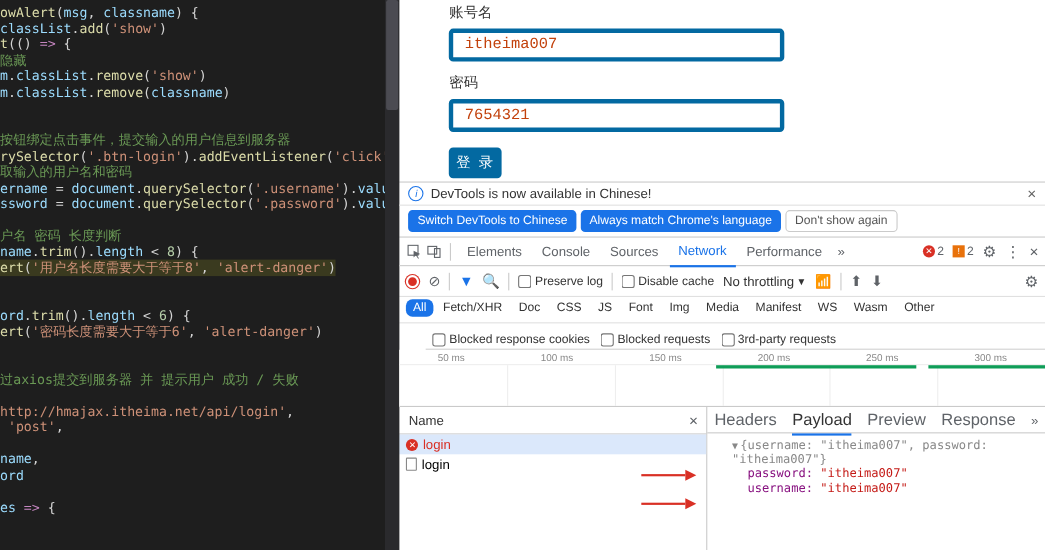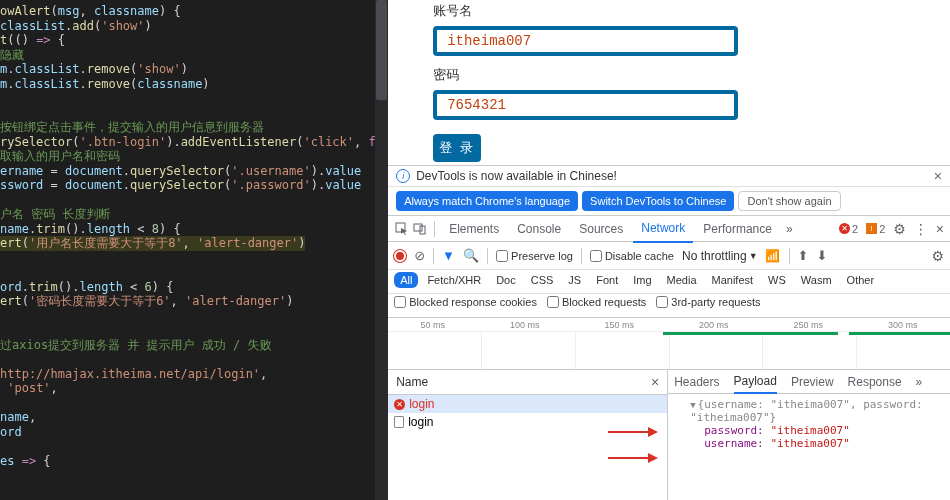--- a/index.html
+++ b/index.html
@@ -62,41 +62,41 @@
 .chk { display: flex; align-items: center; gap: 3px; color: #333; font-size: 11px; }
 .chk input { width: 12px; height: 12px; }
 .throttle { color: #333; font-size: 12px; display: flex; align-items: center; gap: 2px; }
 .wifi-icon { font-size: 12px; color: #5f6368; }
 
 .filter-row { display: flex; align-items: center; padding: 2px 6px; gap: 10px; border-bottom: 1px solid #e0e0e0; height: 24px; }
 .filter-input { width: 100px; height: 18px; border: 1px solid #cacaca; padding: 0 4px; font-size: 11px; color: #999; }
 .type-row { display: flex; align-items: flex-start; padding: 2px 6px; gap: 3px; border-bottom: 1px solid #e0e0e0; height: 24px; }
 .type-chip { padding: 2px 6px; font-size: 11px; color: #333; cursor: pointer; border-radius: 6px; }
 .type-chip.active { background: #1a73e8; color: #fff; }
-.blocked-row { display: flex; align-items: flex-start; padding: 2px 6px; gap: 10px; border-bottom: 1px solid #cacaca; height: 24px; }
+.blocked-row { display: flex; align-items: flex-end; padding: 2px 6px; gap: 10px; border-bottom: 1px solid #cacaca; height: 24px; margin-left: 24px; }
 
 .timeline { height: 52px; border-bottom: 1px solid #cacaca; position: relative; background: #fff; }
 .timeline .ticks { display: flex; justify-content: space-around; font-size: 9px; color: #888; padding-top: 2px; border-bottom: 1px solid #eee; height: 14px; }
 .timeline .grid { position: absolute; top: 14px; bottom: 0; left: 0; right: 0; }
 .timeline .grid .vline { position: absolute; top: 0; bottom: 0; width: 1px; background: #eee; }
 .timeline .bar-green { position: absolute; top: 14px; height: 3px; background: #0f9d58; }
 
 .lower { flex: 1; display: flex; }
 
 .req-list { width: 280px; border-right: 1px solid #cacaca; display: flex; flex-direction: column; }
 .req-header { display: flex; justify-content: space-between; align-items: center; padding: 4px 8px; border-bottom: 1px solid #cacaca; font-size: 12px; color: #333; }
 .req-row { display: flex; align-items: center; gap: 4px; padding: 2px 6px; font-size: 12px; height: 18px; }
 .req-row.selected { background: #dbe8fb; }
 .req-row.error { color: #d93025; }
 .req-icon-err { width: 11px; height: 11px; border-radius: 50%; background: #d93025; color: #fff; display: flex; align-items: center; justify-content: center; font-size: 8px; }
 .req-icon-doc { width: 10px; height: 12px; border: 1px solid #888; border-radius: 1px; }
 
 .detail { flex: 1; display: flex; flex-direction: column; }
 .detail-tabs { display: flex; align-items: center; padding: 0 6px; height: 24px; border-bottom: 1px solid #cacaca; gap: 14px; }
-.dtab { font-size: 12px; color: #5f6368; cursor: pointer; padding: 4px 0; }
+.dtab { font-size: 15px; color: #5f6368; cursor: pointer; padding: 4px 0; }
 .dtab.active { color: #333; border-bottom: 2px solid #1a73e8; margin-bottom: -1px; }
 .detail-body { padding: 4px 8px; font-family: Consolas, monospace; font-size: 11px; color: #333; position: relative; }
 .section-title { font-weight: bold; font-size: 11px; display: inline-block; }
 .view-source { font-size: 11px; color: #555; margin-left: 24px; }
 .tri { color: #888; font-size: 9px; margin-right: 2px; }
 .json-line { padding-left: 14px; }
 .kv-key { color: #881280; }
 .kv-val { color: #c41a16; }
 .gray-val { color: #888; }
 
@@ -155,22 +155,22 @@
     <button class="login-btn">登 录</button>
   </div>
 
   <div class="devtools">
     <div class="infobar">
       <span class="info-icon">i</span>
       <span class="info-text">DevTools is now available in Chinese!</span>
       <span class="close-x">×</span>
     </div>
     <div class="infobar2">
+      <span class="pill-blue">Switch DevTools to Chinese</span>
       <span class="pill-blue">Always match Chrome's language</span>
-      <span class="pill-blue">Switch DevTools to Chinese</span>
       <span class="pill-gray">Don't show again</span>
     </div>
 
     <div class="main-tabs">
       <span class="inspect-icon">
           <svg width="14" height="14" viewBox="0 0 14 14">
             <rect x="1" y="1" width="9" height="9" fill="none" stroke="#5f6368"></rect>
             <path d="M6 6 L12 9 L9 10 L11 13 L10 13 L8 10 L6 12 Z" fill="#5f6368"></path>
           </svg>
         </span>

